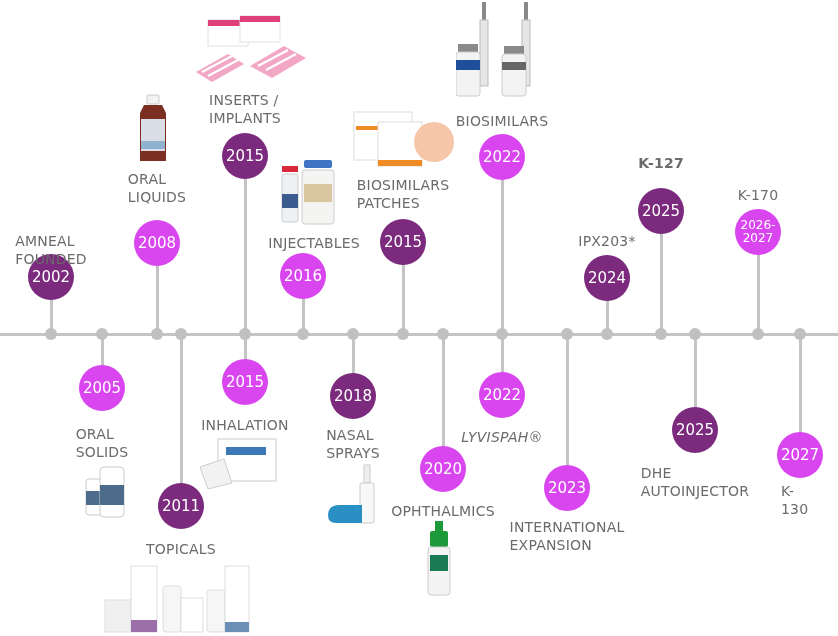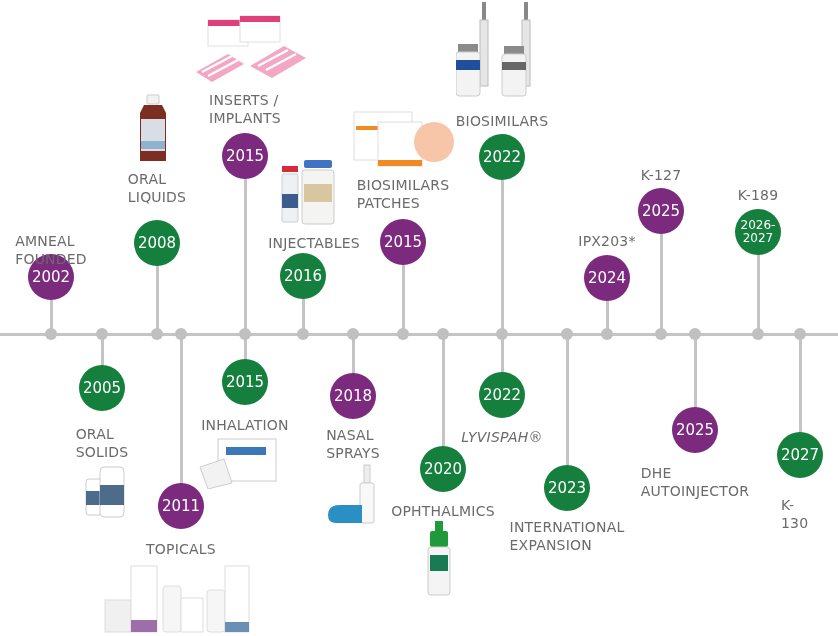--- a/index.html
+++ b/index.html
@@ -3,21 +3,21 @@
 <meta charset="utf-8">
 <style>
   html,body{margin:0;padding:0;background:#fff;}
   #stage{position:relative;width:838px;height:636px;overflow:hidden;background:#fff;font-family:"DejaVu Sans",sans-serif;}
   .axis{position:absolute;left:0;top:333px;width:838px;height:3px;background:#c4c4c4;}
   .dot{position:absolute;width:12px;height:12px;border-radius:50%;background:#c0c0c0;margin-left:-6px;top:328px;}
   .stem{position:absolute;width:3px;background:#c4c4c4;margin-left:-1.5px;}
   .circle{position:absolute;border-radius:50%;color:#fff;display:flex;align-items:center;justify-content:center;text-align:center;font-size:15px;line-height:16px;font-family:"DejaVu Sans",sans-serif;}
   .circle.small{font-size:12px;line-height:13px;}
   .purple{background:#7b2a7d;}
-  .teal{background:#15803d;text-align:center;}
+  .teal{background:#d946ef;text-align:center;}
   .label{position:absolute;color:#6b6b6b;font-size:14px;line-height:18px;text-align:left;white-space:pre-line;transform:translateX(-50%);letter-spacing:0.2px;}
   .img{position:absolute;}
 </style>
 </head>
 <body>
 
 <div id="stage">
   <div class="axis"></div>
   <div class="stem" style="left: 51px; top: 277px; height: 57px;"></div>
     <div class="stem" style="left: 102px; top: 334px; height: 54px;"></div>
@@ -83,29 +83,29 @@
       <div class="circle teal" style="left: 479px; top: 134px; width: 46px; height: 46px; white-space: pre-line;">2022</div>
       <div class="label" style="left: 502px; top: 112px;">BIOSIMILARS</div>
       <div class="circle teal" style="left: 479px; top: 372px; width: 46px; height: 46px; white-space: pre-line;">2022</div>
       <div class="label" style="left: 502px; top: 428px; font-style: italic;">LYVISPAH®</div>
       <div class="circle teal" style="left: 544px; top: 465px; width: 46px; height: 46px; white-space: pre-line;">2023</div>
       <div class="label" style="left: 567px; top: 518px;">INTERNATIONAL
 EXPANSION</div>
       <div class="circle purple" style="left: 584px; top: 255px; width: 46px; height: 46px; white-space: pre-line;">2024</div>
       <div class="label" style="left: 607px; top: 232px;">IPX203*</div>
       <div class="circle purple" style="left: 638px; top: 188px; width: 46px; height: 46px; white-space: pre-line;">2025</div>
-      <div class="label" style="left: 661px; top: 166px;">K-127</div>
+      <div class="label" style="left: 661px; top: 154px; font-weight: bold;">K-127</div>
       <div class="circle purple" style="left: 672px; top: 407px; width: 46px; height: 46px; white-space: pre-line;">2025</div>
       <div class="label" style="left: 695px; top: 464px;">DHE
 AUTOINJECTOR</div>
       <div class="circle teal small" style="left: 735px; top: 209px; width: 46px; height: 46px; white-space: pre-line;">2026-
 2027</div>
-      <div class="label" style="left: 758px; top: 186px;">K-189</div>
+      <div class="label" style="left: 758px; top: 186px;">K-170</div>
       <div class="circle teal" style="left: 777px; top: 432px; width: 46px; height: 46px; white-space: pre-line;">2027</div>
-      <div class="label" style="left: 800px; top: 496px;">K-130</div>
+      <div class="label" style="left: 800px; top: 482px;">K-130</div>
     </div>
 
   <svg class="img" style="left:134px;top:93px" width="40" height="72" viewBox="0 0 40 72">
     <rect x="13" y="2" width="12" height="9" rx="1" fill="#f2f2f2" stroke="#ccc"></rect>
     <path d="M10 12 h18 l4 8 v48 h-26 v-48z" fill="#7a2f22"></path>
     <rect x="7" y="26" width="24" height="32" fill="#d9dde6"></rect>
     <rect x="7" y="48" width="24" height="8" fill="#8fb2cf"></rect>
   </svg>
   <svg class="img" style="left:188px;top:12px" width="122" height="72" viewBox="0 0 122 72">
     <rect x="20" y="8" width="40" height="26" fill="#fff" stroke="#e0e0e0"></rect>

